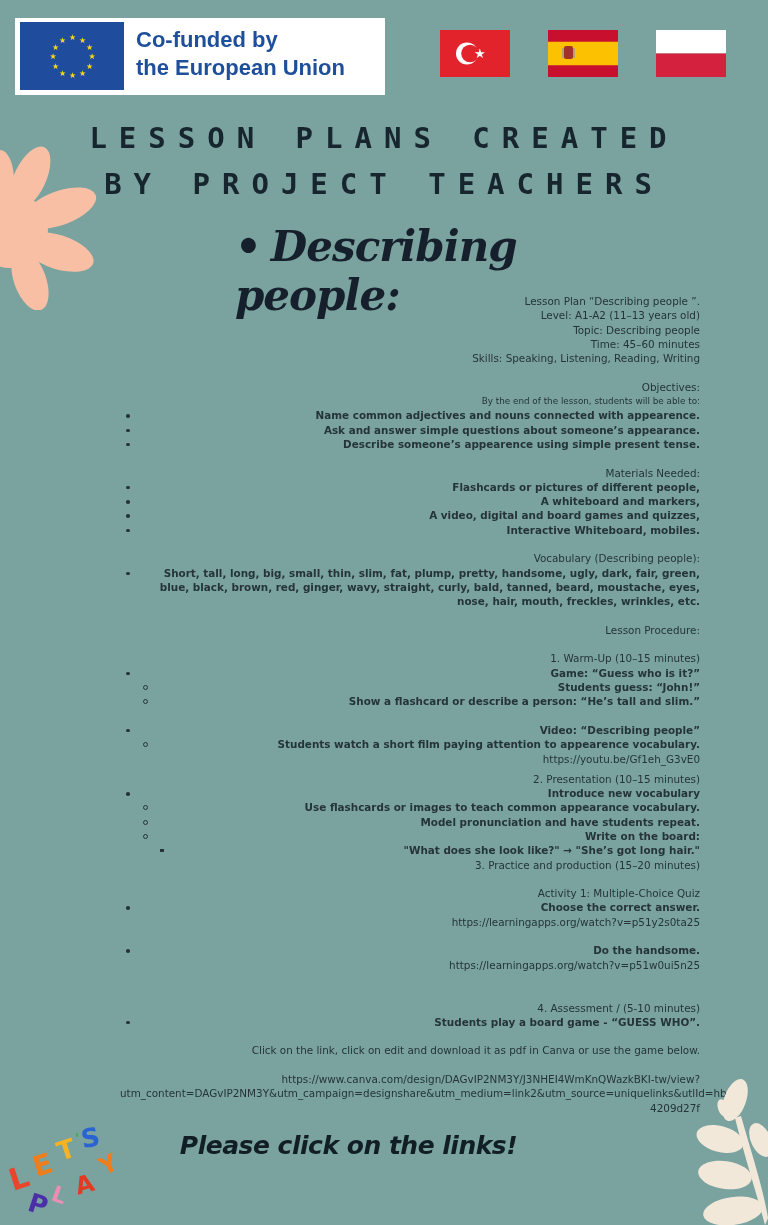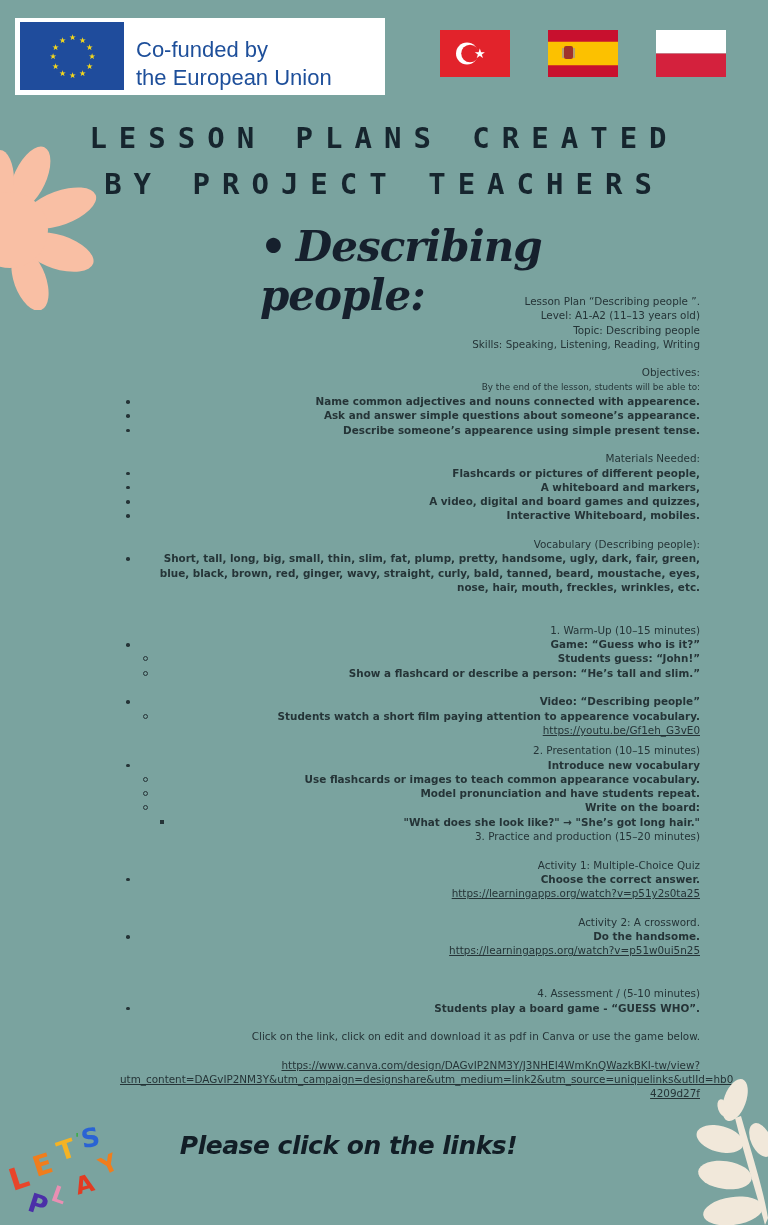--- a/index.html
+++ b/index.html
@@ -14,37 +14,37 @@
     position: absolute; left: 15px; top: 18px; width: 370px; height: 77px;
     background: #ffffff; box-sizing: border-box;
   }
   .eu-flag {
     position: absolute; left: 5px; top: 4px; width: 104px; height: 68px;
     background: #1f4c9c;
   }
   .eu-flag svg { position: absolute; left: 0; top: 0; }
   .eu-text {
     position: absolute; left: 121px; top: 8px; width: 245px;
-    font-family: "Liberation Sans", sans-serif; font-weight: normal;
-    font-size: 22px; line-height: 28px; color: #1e4f9a; margin-top: 10px;
+    font-family: "Liberation Sans", sans-serif; font-weight: bold;
+    font-size: 22px; line-height: 28px; color: #1e4f9a;
   }
   .flag { position: absolute; top: 30px; width: 70px; height: 47px; }
   .flag-tr { left: 440px; background: #e2232b; }
   .flag-es { left: 548px; }
   .flag-pl { left: 656px; }
 
   .headline {
     position: absolute; left: 0; top: 115px; width: 768px; text-align: center;
     font-family: "DejaVu Sans Mono", monospace; font-weight: bold;
     font-size: 29px; line-height: 46px; letter-spacing: 12px; color: #16252e;
   }
   .subtitle {
     position: absolute; left: 235px; top: 222px; width: 400px;
     font-family: "DejaVu Serif", serif; font-style: italic; font-weight: bold;
-    font-size: 42px; color: #16202d; letter-spacing: -1px; margin-left: 25px;
+    font-size: 42px; color: #16202d; letter-spacing: -1px;
   }
   .subtitle .dot { font-style: normal; margin-right: 10px; }
 
   .content {
     position: absolute; left: 120px; top: 294px; width: 580px;
     font-family: "DejaVu Sans", sans-serif; font-size: 10.4px; line-height: 14.3px;
     color: #253437;
     text-align: right;
   }
   .content p { margin: 0; }
@@ -59,21 +59,21 @@
   .content ul.b2 > li::before {
     content: ""; position: absolute; left: -11px; top: 5px;
     width: 3px; height: 3px; border: 1px solid #253437; border-radius: 50%;
   }
   .content ul.b3 { padding-left: 17px; }
   .content ul.b3 > li::before {
     content: ""; position: absolute; left: -11px; top: 5.5px;
     width: 3.5px; height: 3.5px; background: #253437;
   }
   .gap { height: 14.3px; }
-  .link { text-decoration: underline; color: #253437; cursor: pointer; }
+  .link { color: #253437; cursor: pointer; }
 
   .cta {
     position: absolute; left: 0; top: 1131px; width: 697px; text-align: center;
     font-family: "DejaVu Sans", sans-serif; font-style: italic; font-weight: bold;
     font-size: 25px; color: #121e26; letter-spacing: -0.5px;
   }
   .deco { position: absolute; }
 </style>
 </head>
 <body>
@@ -143,20 +143,21 @@
 </div>
 
 <div class="subtitle">
   <span class="dot">•</span><span>Describing people:</span>
 </div>
 
 <div class="content">
   <p>Lesson Plan “Describing people ”.</p>
   <p>Level: A1-A2 (11–13 years old)</p>
   <p>Topic: Describing people</p>
+  <p>Time: 45–60 minutes</p>
   <p>Skills: Speaking, Listening, Reading, Writing</p>
   <div class="gap"></div>
 
   <p>Objectives:</p>
   <p class="small">By the end of the lesson, students will be able to:</p>
   <ul class="b1">
     <li> Name common adjectives and nouns connected with appearence.</li>
     <li>Ask and answer simple questions about someone’s appearance.</li>
     <li>Describe someone’s appearence using simple present tense.</li>
   </ul>
@@ -170,20 +171,21 @@
     <li>Interactive Whiteboard, mobiles.</li>
   </ul>
   <div class="gap"></div>
 
   <p>Vocabulary (Describing people):</p>
   <ul class="b1">
     <li>Short, tall, long, big, small, thin, slim, fat, plump, pretty, handsome, ugly, dark, fair, green, blue, black, brown, red, ginger, wavy, straight, curly, bald, tanned, beard, moustache, eyes, nose, hair, mouth, freckles, wrinkles, etc.</li>
   </ul>
   <div class="gap"></div>
 
+  <p>Lesson Procedure:</p>
   <div class="gap"></div>
 
   <p>1. Warm-Up (10–15 minutes)</p>
   <ul class="b1">
     <li>
       <span>Game: “Guess who is it?”</span>
       <ul class="b2">
         <li>Students guess: “John!”</li>
         <li>Show a flashcard or describe a person: “He’s tall and slim.”</li>
       </ul>
@@ -220,21 +222,20 @@
   <p>3. Practice and production (15–20 minutes)</p>
   <div class="gap"></div>
 
   <p>Activity 1: Multiple-Choice Quiz</p>
   <ul class="b1">
     <li>Choose the correct answer.</li>
   </ul>
   <p><a class="link">https://learningapps.org/watch?v=p51y2s0ta25</a></p>
   <div class="gap"></div>
 
-  <p>Activity 2: A crossword.</p>
   <ul class="b1">
     <li>Do the handsome.</li>
   </ul>
   <p><a class="link">https://learningapps.org/watch?v=p51w0ui5n25</a></p>
   <div class="gap"></div>
   <div class="gap"></div>
 
   <p>4. Assessment / (5-10 minutes)</p>
   <ul class="b1">
     <li>Students play a board game - “GUESS WHO”.</li>

